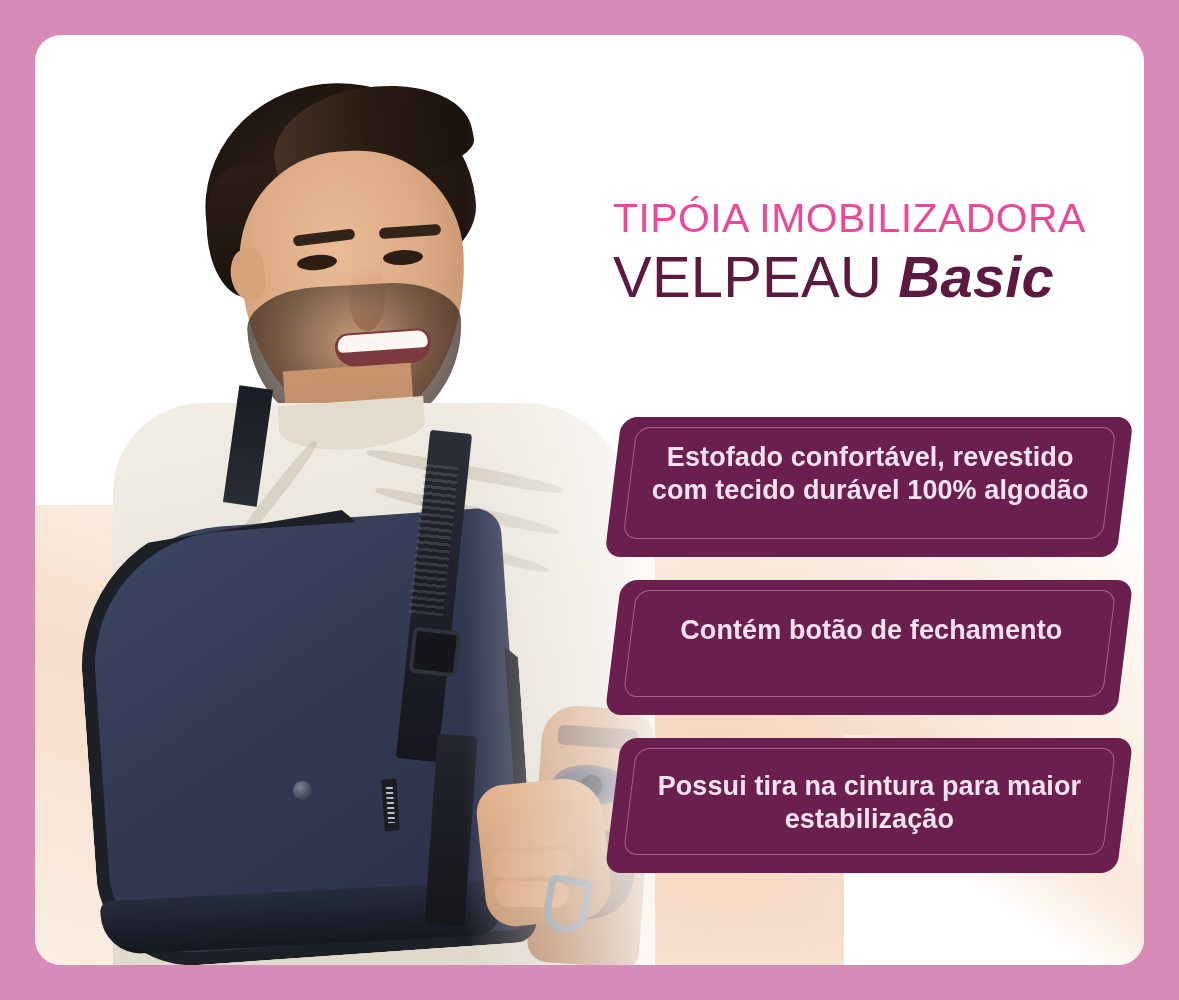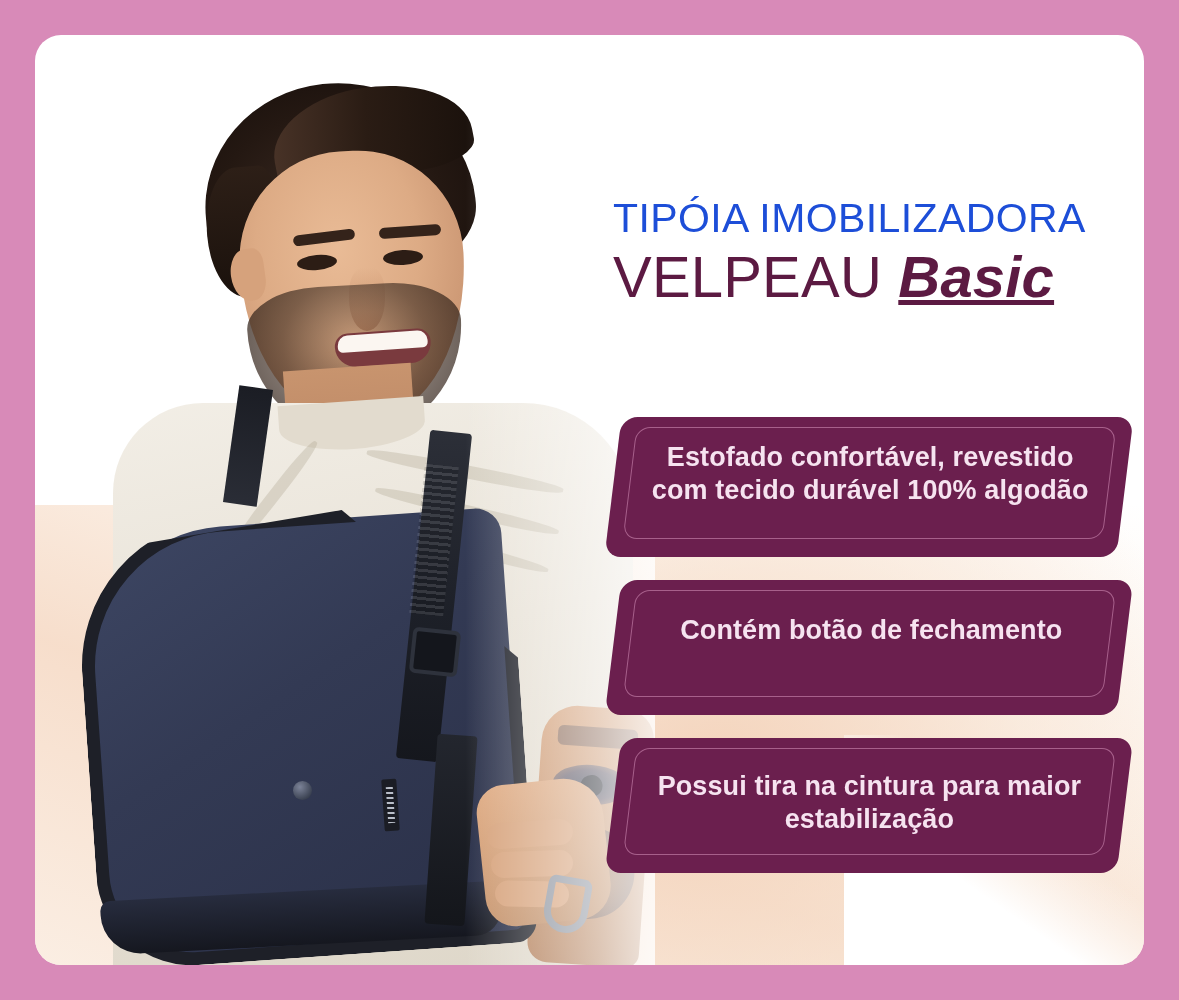--- a/index.html
+++ b/index.html
@@ -197,28 +197,28 @@
   
   .photo-fade{
     position:absolute;left:430px;top:0;width:230px;height:930px;
     background:linear-gradient(90deg,rgba(255,255,255,0) 0%,rgba(255,255,255,.55) 58%,rgba(255,255,255,1) 100%);
     pointer-events:none;
   }
 
   
   .headline{position:absolute;left:578px;top:162px;width:520px;}
   .hl-1{
-    font-size:41px;letter-spacing:.4px;color:#1d4ed8;line-height:1.05;
+    font-size:41px;letter-spacing:.4px;color:#ec4899;line-height:1.05;
     white-space:nowrap;font-weight:400;
   }
   .hl-2{
     font-size:58px;letter-spacing:.2px;color:#5C1A42;line-height:1.08;
     white-space:nowrap;margin-top:6px;font-weight:400;
   }
-  .hl-2 em{font-style:italic;font-weight:700;text-decoration:underline;}
+  .hl-2 em{font-style:italic;font-weight:700;}
 
   .features{position:absolute;left:578px;top:382px;width:512px;}
   .badge{
     position:relative;margin-bottom:23px;
     background:#6B1F4E;border-radius:16px;
     transform:skewX(-7deg);
   }
   .badge .inner{
     transform:skewX(7deg);
     padding:24px 26px 30px 26px;

